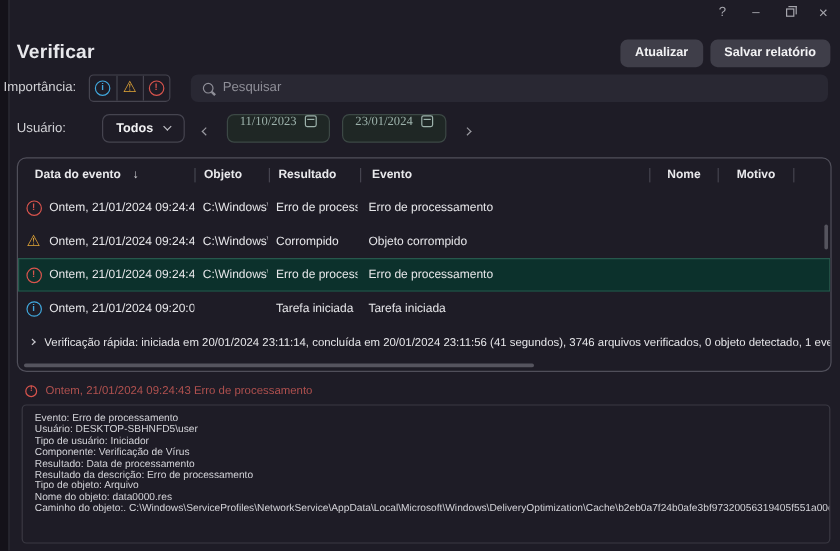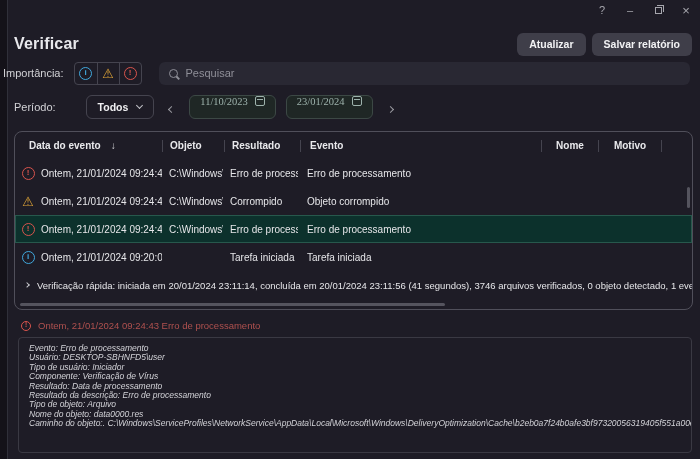--- a/index.html
+++ b/index.html
@@ -83,21 +83,21 @@
 
   .summary-row { padding-left:10px; gap:8px; font-size:9.5px; display:flex; align-items:center; }
   .summary-text { overflow:hidden; white-space:nowrap; }
 
   .hscroll { position:absolute; left:5px; bottom:3px; width:425px; height:3px; border-radius:2px; background:#55545e; }
   .vscroll { position:absolute; right:2px; top:55px; width:3px; height:21px; border-radius:2px; background:#55545e; }
 
   
   .detail-header { position:absolute; top:320px; left:21px; display:flex; align-items:center; gap:7px; color:var(--detail_red,#b0514f); font-size:9.5px; }
   .detail-panel { position:absolute; left:18px; top:337px; width:674px; height:116px; border:1px solid #3a3943; border-radius:4px; padding:6px 0 0 10px; }
-  .dline { font-size:8.5px; line-height:9.4px; color:#d3d3d8; white-space:nowrap; overflow:hidden;font-style:italic; }
+  .dline { font-size:8.5px; line-height:9.4px; color:#d3d3d8; white-space:nowrap; overflow:hidden; }
 </style>
 </head>
 <body>
 
 <div class="app">
   <div class="left-strip"></div>
 
   <div class="titlebar">
     <button class="winbtn">?</button>
     <button class="winbtn">–</button>
@@ -128,21 +128,21 @@
           <span class="sev-circle sev-error">!</span>
         </button>
     </div>
     <div class="search">
       <span class="mag"></span>
       <input placeholder="Pesquisar" style="">
     </div>
   </div>
 
   <div class="period-row">
-    <span class="lbl">Período:</span>
+    <span class="lbl">Usuário:</span>
     <button class="dropdown">
       <span>Todos</span>
       <span class="chev down"></span>
     </button>
     <button class="navarrow"><span class="chev left"></span></button>
     <button class="datepill">
       <span>11/10/2023</span>
       <span class="cal"></span>
     </button>
     <button class="datepill">

